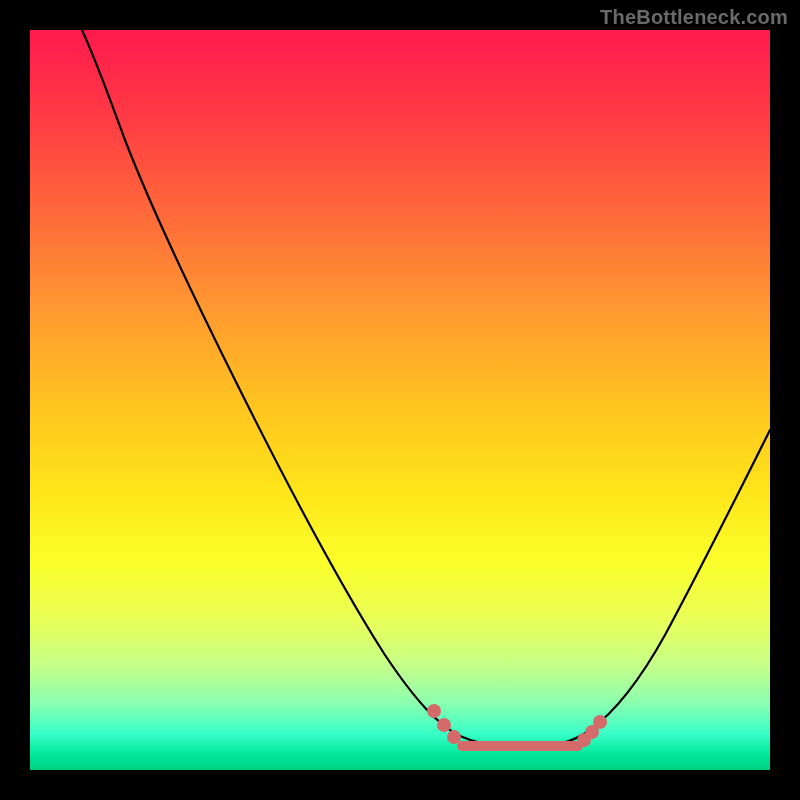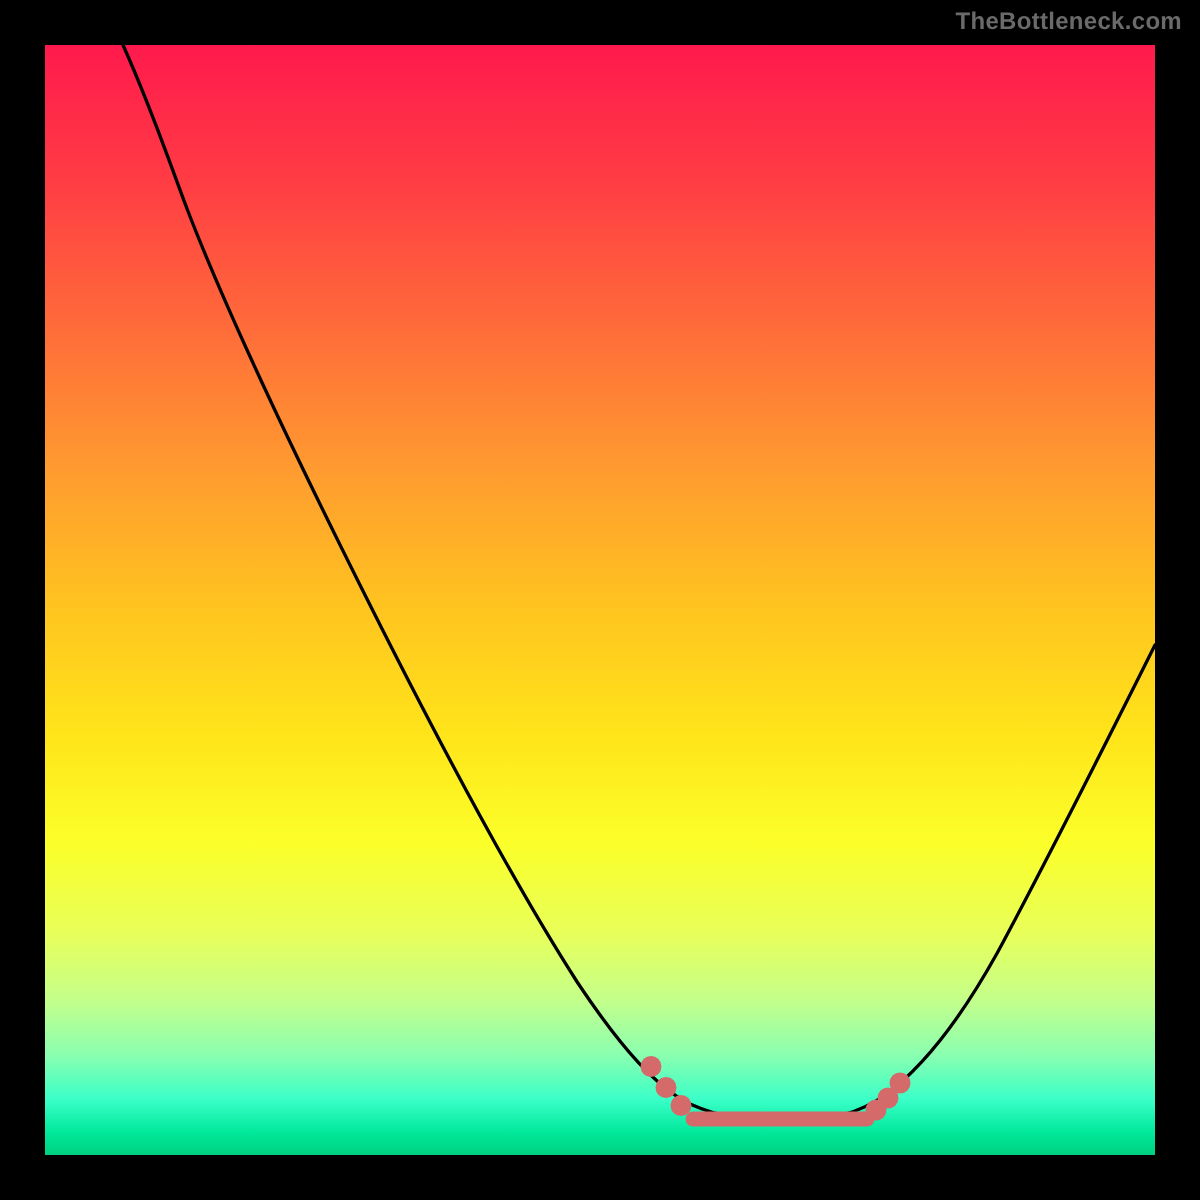--- a/index.html
+++ b/index.html
@@ -31,21 +31,21 @@
       #3affc8 95%,
       #00e89a 98%,
       #00d080 100%
     );
   }
   .watermark {
     position: absolute;
     top: 6px;
     right: 12px;
     font-family: Arial, Helvetica, sans-serif;
-    font-size: 16px;
+    font-size: 20px;
     font-weight: 600;
     color: #6a6a6a;
     letter-spacing: 0.2px;
   }
   svg.curve {
     position: absolute;
     left: 0;
     top: 0;
     width: 740px;
     height: 740px;

